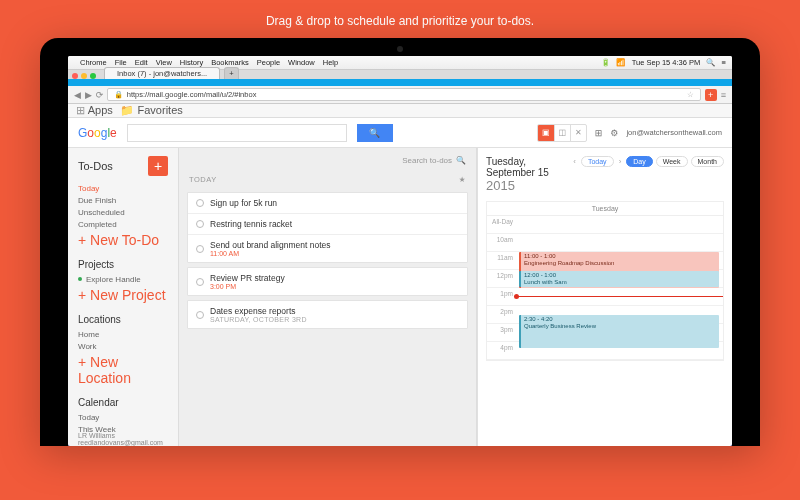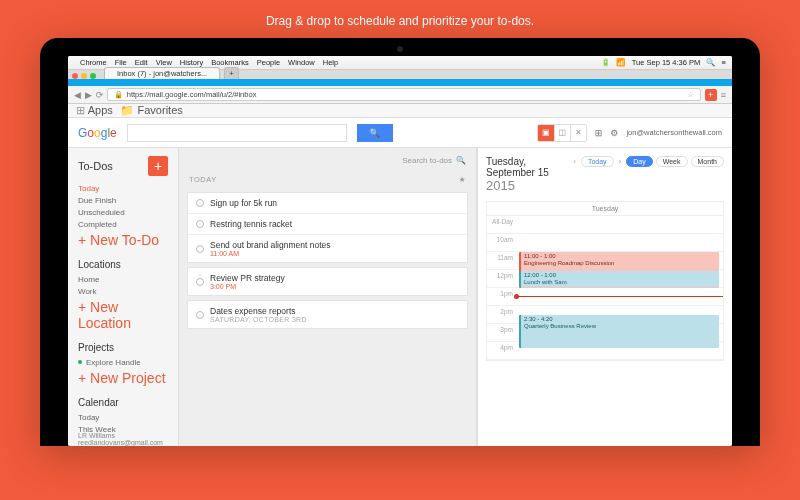--- a/index.html
+++ b/index.html
@@ -167,32 +167,32 @@
     <div class="addbtn">+</div>
   </div>
   <div class="sb-section">
     <div class="sb-item active">Today</div>
     <div class="sb-item">Due Finish</div>
     <div class="sb-item">Unscheduled</div>
     <div class="sb-item">Completed</div>
     <div class="sb-add">New To-Do</div>
   </div>
   <div class="sb-section">
+    <div class="sb-title">Projects</div>
+    <div class="sb-item">
+              <span class="bdot green"></span>
+              <span>Explore Handle</span>
+            </div>
+    <div class="sb-add">New Project</div>
+  </div>
+  <div class="sb-section">
     <div class="sb-title">Locations</div>
     <div class="sb-item">Home</div>
     <div class="sb-item">Work</div>
     <div class="sb-add">New Location</div>
-  </div>
-  <div class="sb-section">
-    <div class="sb-title">Projects</div>
-    <div class="sb-item">
-              <span class="bdot green"></span>
-              <span>Explore Handle</span>
-            </div>
-    <div class="sb-add">New Project</div>
   </div>
   <div class="sb-section">
     <div class="sb-title">Calendar</div>
     <div class="sb-item">Today</div>
     <div class="sb-item">This Week</div>
   </div>
   <div class="sb-user">
     <div>LR Williams</div>
     <div>reedlandovans@gmail.com</div>
   </div>

